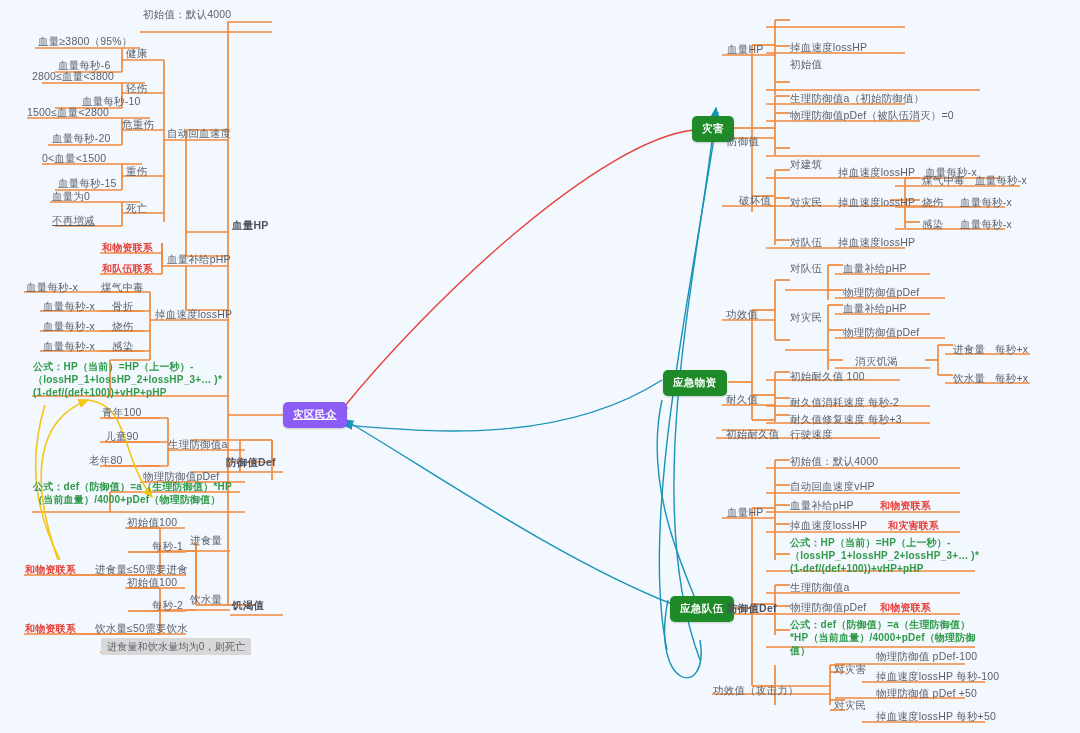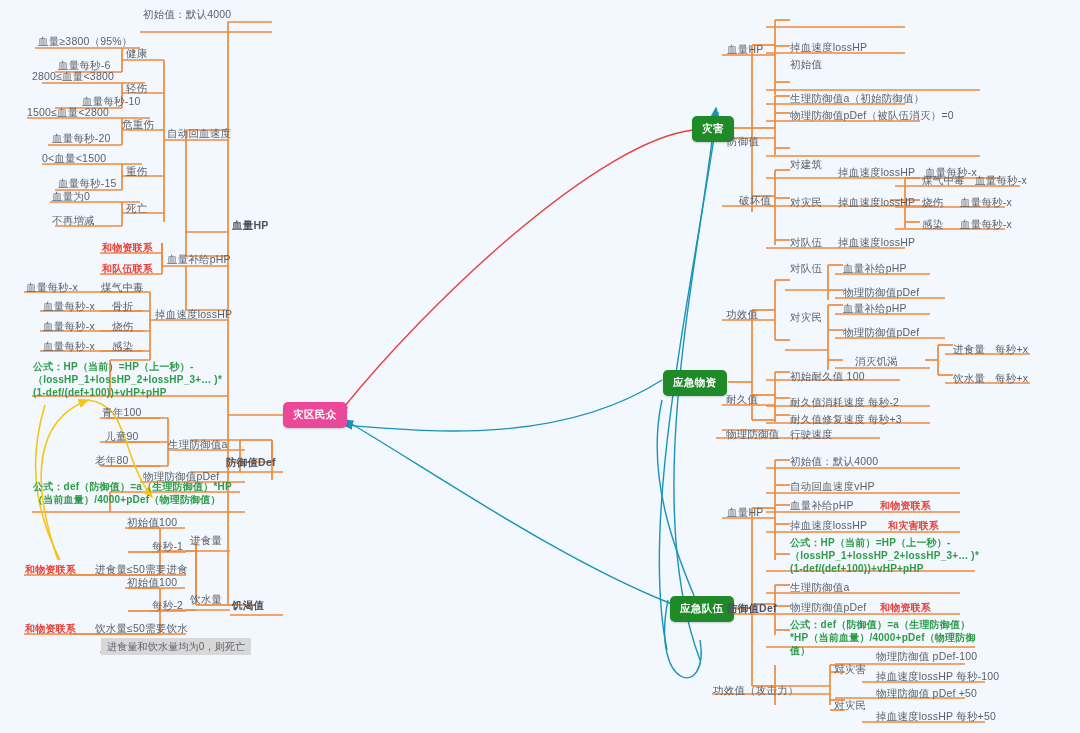--- a/index.html
+++ b/index.html
@@ -42,21 +42,21 @@
     background:#1f8a28;
     color:#ffffff;
     font-weight:bold;
     font-size:10.5px;
     padding:6px 10px;
     border-radius:5px;
     white-space:nowrap;
     letter-spacing:0.4px;
     box-shadow:0 1px 2px rgba(0,0,0,.18);
   }
-  .root.center{background:#ec4899;}
+  .root.center{background:#8b5cf6;text-decoration:underline;}
 </style>
 </head>
 <body>
 
 <div id="stage">
 
 <svg id="links" viewBox="0 0 1080 733">
   <defs>
     <marker id="ar-red" markerWidth="7" markerHeight="7" refX="6" refY="3" orient="auto">
       <path d="M0,0 L7,3 L0,6 z" fill="#e8403a"></path>
@@ -363,21 +363,21 @@
 
 <div class="node" style="left:27px;top:106px;">1500≤血量&lt;2800</div>
 <div class="node" style="left:52px;top:132px;">血量每秒-20</div>
 <div class="node" style="left:122px;top:118px;">危重伤</div>
 
 <div class="node" style="left:42px;top:152px;">0&lt;血量&lt;1500</div>
 <div class="node" style="left:58px;top:177px;">血量每秒-15</div>
 <div class="node" style="left:126px;top:165px;">重伤</div>
 
 <div class="node" style="left:52px;top:190px;">血量为0</div>
-<div class="node" style="left:52px;top:214px;">不再增减</div>
+<div class="node" style="left:52px;top:214px;text-decoration:underline;">不再增减</div>
 <div class="node" style="left:126px;top:202px;">死亡</div>
 
 <div class="node" style="left:167px;top:253px;">血量补给pHP</div>
 <div class="node red" style="left:102px;top:241px;">和物资联系</div>
 <div class="node red" style="left:102px;top:262px;">和队伍联系</div>
 
 <div class="node" style="left:155px;top:308px;">掉血速度lossHP</div>
 <div class="node" style="left:26px;top:281px;">血量每秒-x</div>
 <div class="node" style="left:101px;top:281px;">煤气中毒</div>
 <div class="node" style="left:43px;top:300px;">血量每秒-x</div>
@@ -386,21 +386,21 @@
 <div class="node" style="left:112px;top:320px;">烧伤</div>
 <div class="node" style="left:43px;top:340px;">血量每秒-x</div>
 <div class="node" style="left:112px;top:340px;">感染</div>
 
 <div class="node formula" style="left:33px;top:360px;width:192px;">公式：HP（当前）=HP（上一秒）-（lossHP_1+lossHP_2+lossHP_3+… )*(1-def/(def+100))+vHP+pHP</div>
 
 <div class="node bold" style="left:226px;top:456px;">防御值Def</div>
 <div class="node" style="left:168px;top:438px;">生理防御值a</div>
 <div class="node" style="left:102px;top:406px;">青年100</div>
 <div class="node" style="left:105px;top:430px;">儿童90</div>
-<div class="node" style="left:95px;top:454px;">老年80</div>
+<div class="node" style="left:89px;top:454px;">老年80</div>
 <div class="node" style="left:143px;top:470px;">物理防御值pDef</div>
 <div class="node formula" style="left:33px;top:480px;width:208px;">公式：def（防御值）=a（生理防御值）*HP（当前血量）/4000+pDef（物理防御值）</div>
 
 <div class="node bold" style="left:232px;top:599px;">饥渴值</div>
 <div class="node" style="left:190px;top:534px;">进食量</div>
 <div class="node" style="left:127px;top:516px;">初始值100</div>
 <div class="node" style="left:152px;top:540px;">每秒-1</div>
 <div class="node red" style="left:25px;top:563px;">和物资联系</div>
 <div class="node" style="left:95px;top:563px;">进食量≤50需要进食</div>
 
@@ -449,21 +449,21 @@
 <div class="node" style="left:953px;top:343px;">进食量</div>
 <div class="node" style="left:995px;top:343px;">每秒+x</div>
 <div class="node" style="left:953px;top:372px;">饮水量</div>
 <div class="node" style="left:995px;top:372px;">每秒+x</div>
 
 <div class="node" style="left:726px;top:393px;">耐久值</div>
 <div class="node" style="left:790px;top:370px;">初始耐久值 100</div>
 <div class="node" style="left:790px;top:396px;">耐久值消耗速度 每秒-2</div>
 <div class="node" style="left:790px;top:413px;">耐久值修复速度 每秒+3</div>
 
-<div class="node" style="left:726px;top:428px;">物理防御值</div>
+<div class="node" style="left:726px;top:428px;">初始耐久值</div>
 <div class="node" style="left:790px;top:428px;text-align:right;">行驶速度</div>
 
 <div class="node" style="left:727px;top:506px;">血量HP</div>
 <div class="node" style="left:790px;top:455px;">初始值：默认4000</div>
 <div class="node" style="left:790px;top:480px;">自动回血速度vHP</div>
 <div class="node" style="left:790px;top:499px;">血量补给pHP</div>
 <div class="node red" style="left:880px;top:499px;">和物资联系</div>
 <div class="node" style="left:790px;top:519px;">掉血速度lossHP</div>
 <div class="node red" style="left:888px;top:519px;">和灾害联系</div>
 <div class="node formula" style="left:790px;top:536px;width:193px;">公式：HP（当前）=HP（上一秒）-（lossHP_1+lossHP_2+lossHP_3+… )*(1-def/(def+100))+vHP+pHP</div>

